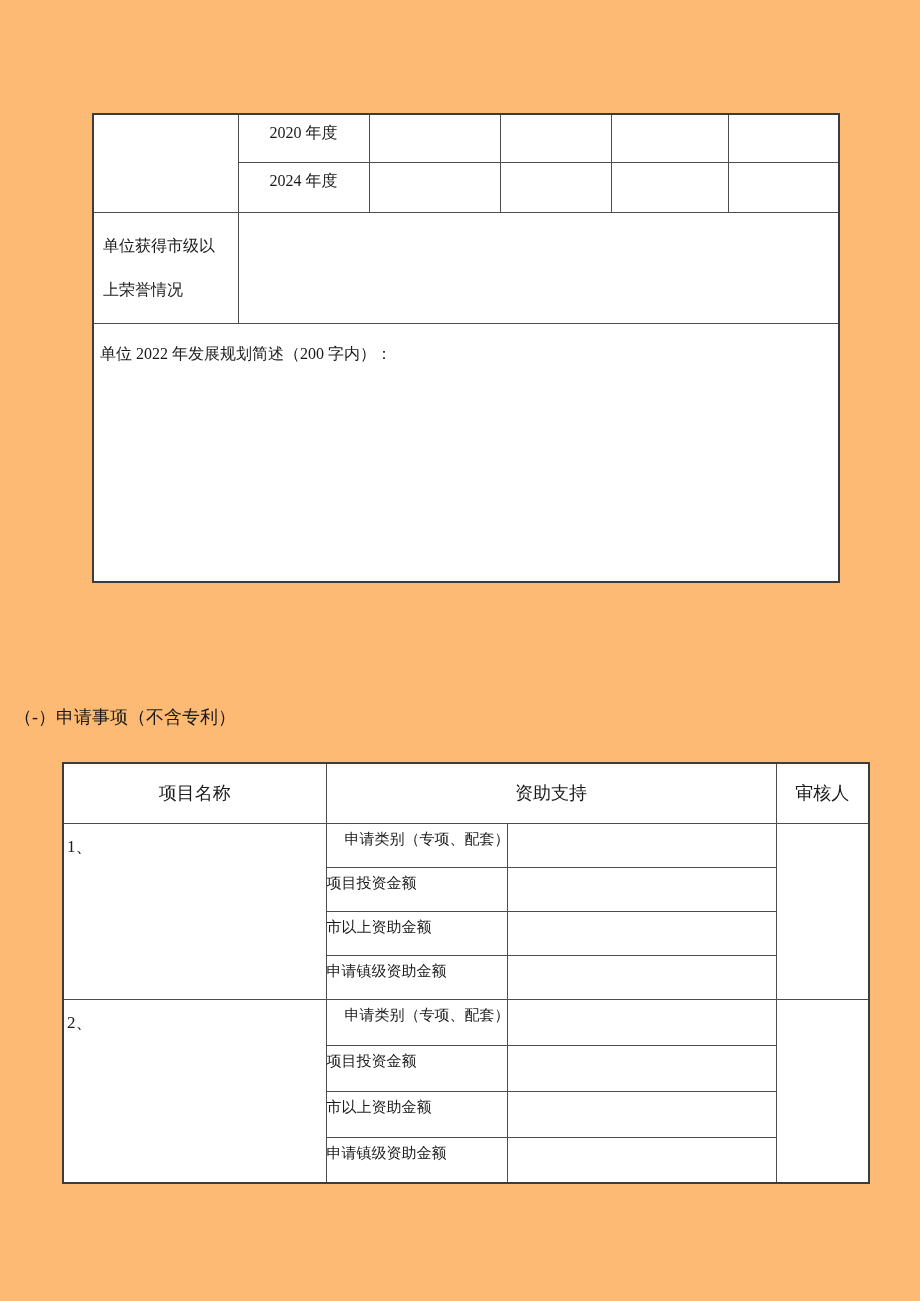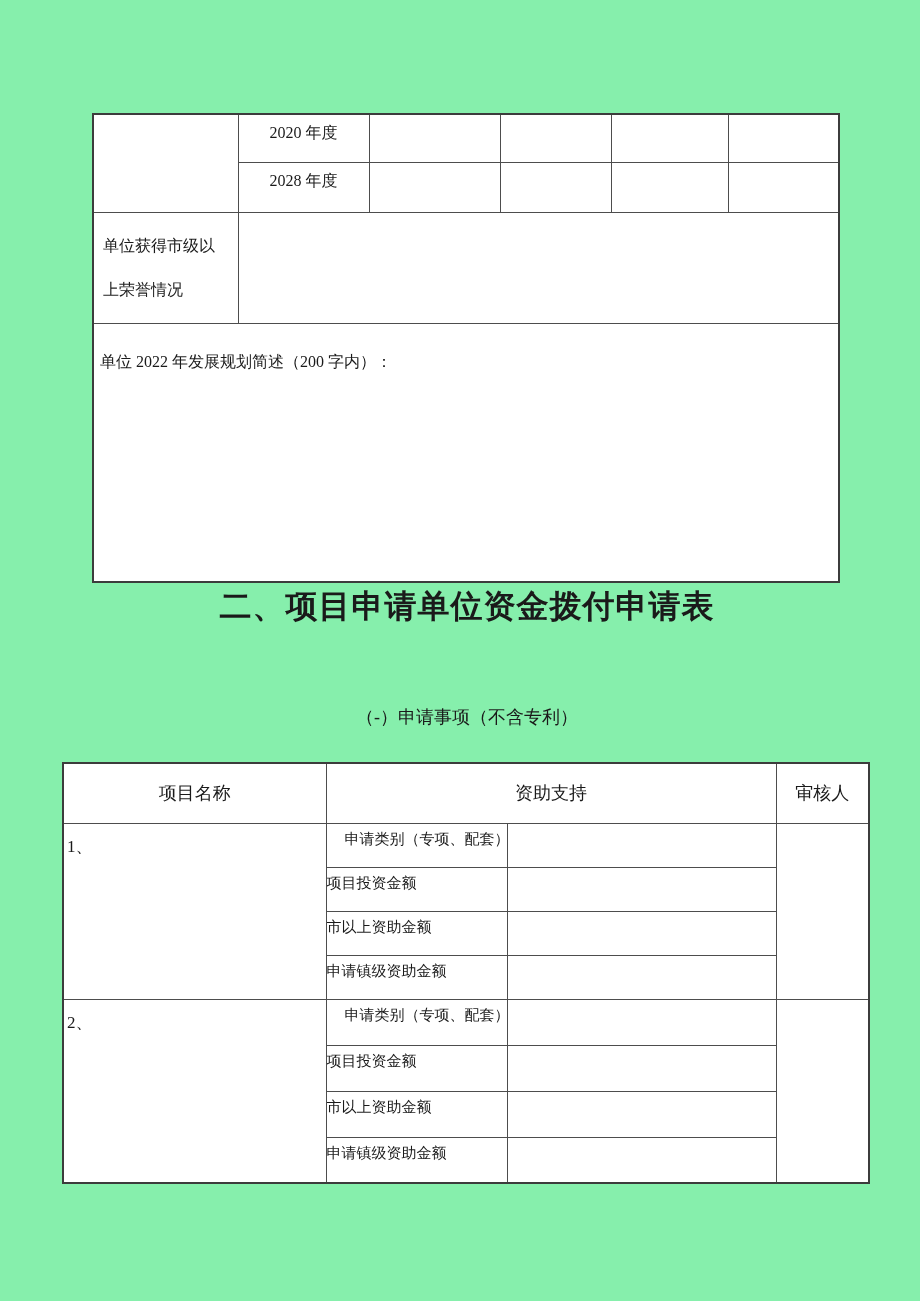--- a/index.html
+++ b/index.html
@@ -4,21 +4,21 @@
 <style>
   html, body {
     margin: 0;
     padding: 0;
     background: #ffffff;
   }
   .page {
     position: relative;
     width: 920px;
     height: 1301px;
-    background: #86efac;
+    background: #fdba74;
     font-family: "Liberation Serif", "DejaVu Serif", serif;
     color: #1a1a1a;
     overflow: hidden;
   }
   table.doc-table {
     position: absolute;
     border-collapse: collapse;
     table-layout: fixed;
     background: #ffffff;
     border: 2px solid #3c3c3c;
@@ -43,21 +43,21 @@
     padding-top: 6px;
     white-space: nowrap;
   }
   .t1 .c-honorlabel {
     vertical-align: middle;
     padding: 0 9px;
     line-height: 2.7;
   }
   .t1 .c-plan {
     vertical-align: top;
-    padding: 26px 6px;
+    padding: 18px 6px;
   }
 
   
   .heading {
     position: absolute;
     left: 0;
     top: 588px;
     width: 920px;
     box-sizing: border-box;
     padding-left: 14px;
@@ -67,21 +67,21 @@
     letter-spacing: 1px;
     line-height: 1.15;
   }
   .subtitle {
     position: absolute;
     left: 0;
     top: 705px;
     width: 920px;
     box-sizing: border-box;
     padding-left: 14px;
-    text-align: center;
+    text-align: left;
     font-size: 18px;
     line-height: 1.4;
   }
 
   
   .t2 { left: 62px; top: 762px; width: 806px; }
   .t2 .hdr { height: 60px; }
   .t2 .hdr td {
     text-align: center;
     vertical-align: middle;
@@ -124,37 +124,36 @@
     <tbody>
         <tr class="r-year1">
       <td rowspan="2"></td>
       <td class="c-yearlabel">2020 年度</td>
       <td></td>
       <td></td>
       <td></td>
       <td></td>
     </tr>
     <tr class="r-year2">
-      <td class="c-yearlabel">2028 年度</td>
+      <td class="c-yearlabel">2024 年度</td>
       <td></td>
       <td></td>
       <td></td>
       <td></td>
     </tr>
     <tr class="r-honor">
       <td class="c-honorlabel">单位获得市级以上荣誉情况</td>
       <td colspan="5"></td>
     </tr>
     <tr class="r-plan">
       <td colspan="6" class="c-plan">单位 2022 年发展规划简述（200 字内）：</td>
     </tr>
   </tbody>
     </table>
 
-  <div class="heading">二、项目申请单位资金拨付申请表</div>
 
   <div class="subtitle">（-）申请事项（不含专利）</div>
 
   <table class="doc-table t2">
     <colgroup>
       <col style="width:263px">
         <col style="width:181px">
         <col style="width:269px">
         <col style="width:93px">
     </colgroup>

